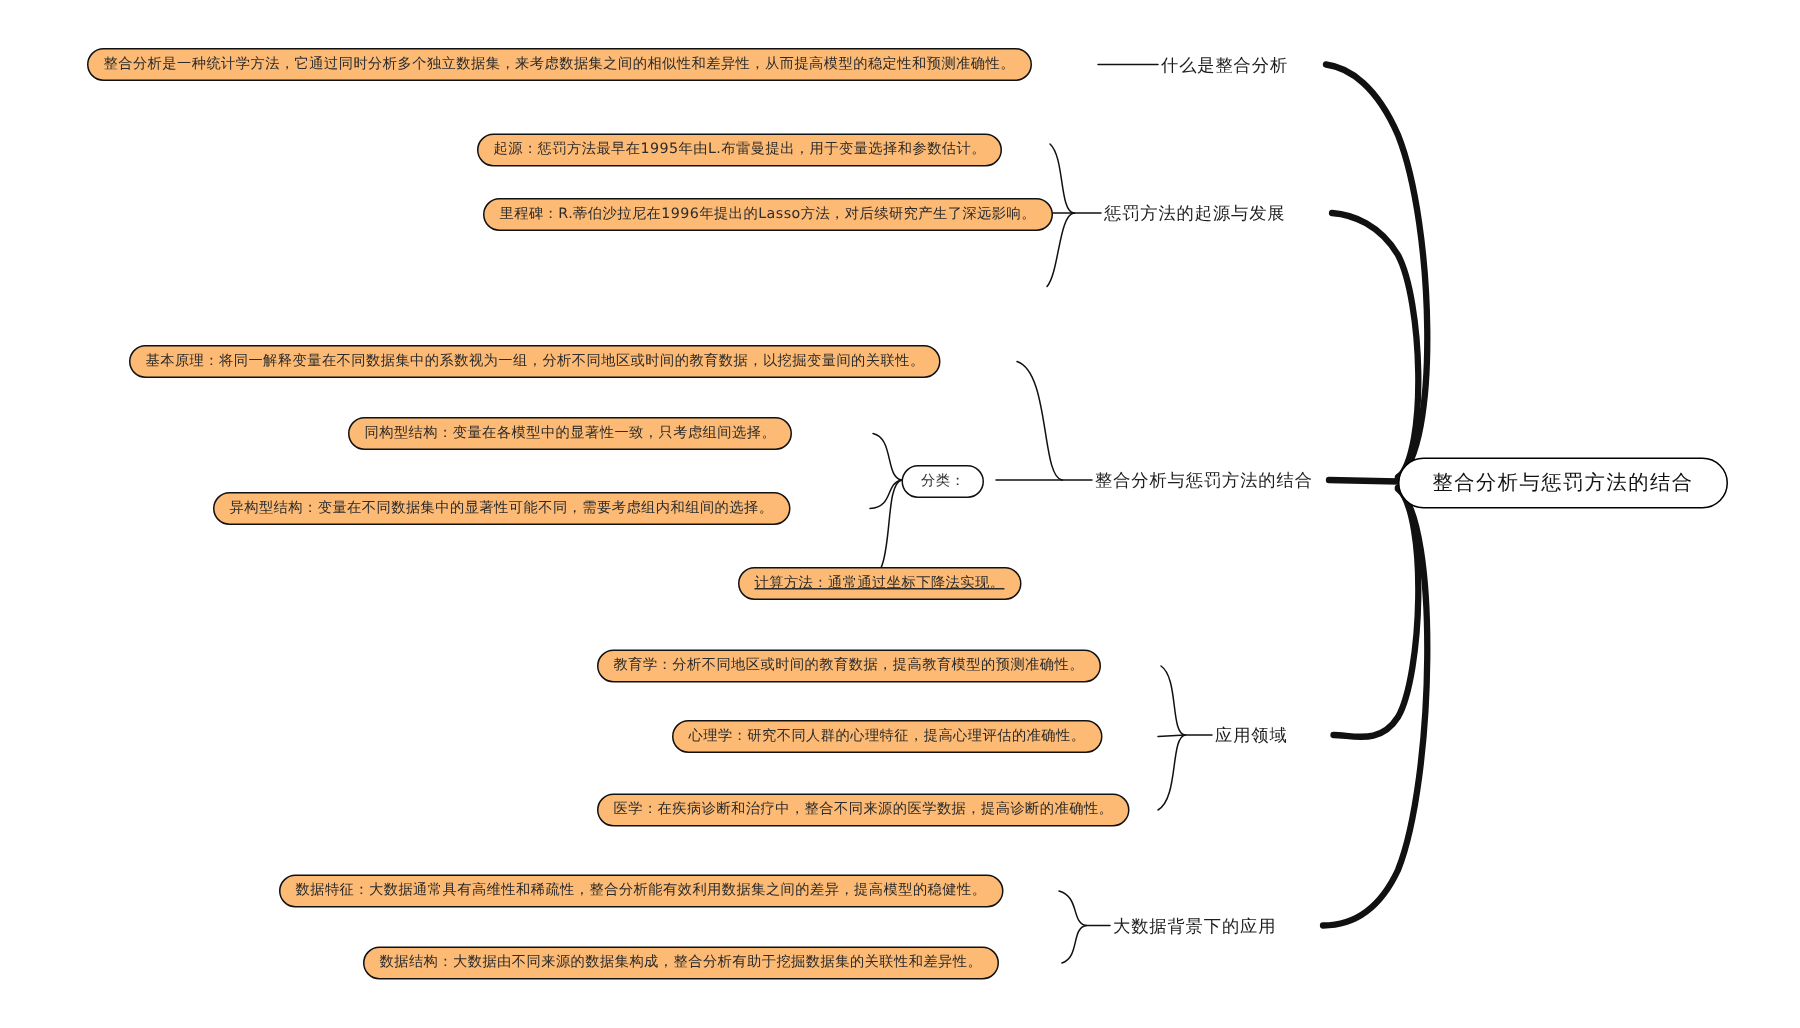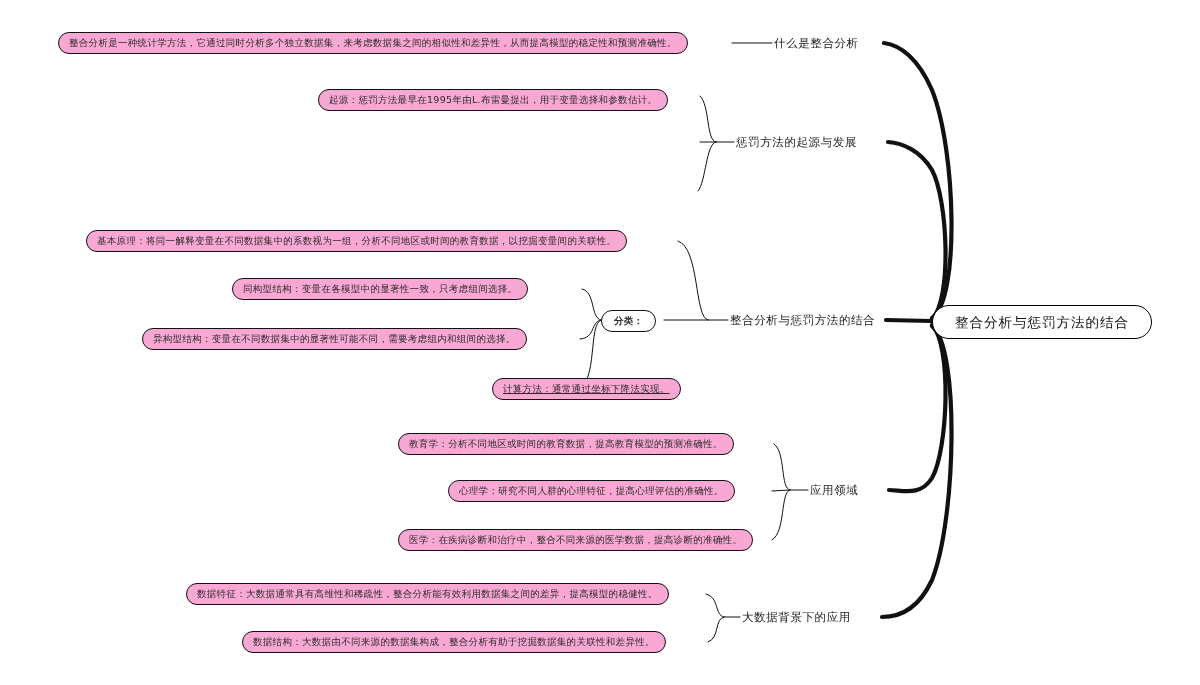--- a/index.html
+++ b/index.html
@@ -33,21 +33,21 @@
     display: flex;
     align-items: center;
     justify-content: center;
     white-space: nowrap;
     line-height: 1.1;
   }
   
   .leaf {
     border: 1px solid #111111;
     border-radius: 11px;
-    background: #f9a8d4;
+    background: #fdba74;
     height: 22px;
     padding: 0 10px;
     font-size: 9.5px;
     letter-spacing: 0.3px;
     color: #2b2b2b;
   }
   
   .group-pill {
     border: 1px solid #111111;
     border-radius: 11px;
@@ -133,28 +133,31 @@
   <div class="node leaf" style="left:58px; top:32px;">
     <span>整合分析是一种统计学方法，它通过同时分析多个独立数据集，来考虑数据集之间的相似性和差异性，从而提高模型的稳定性和预测准确性。</span>
   </div>
 
   <div class="node branch-label" style="left:734px; top:132px;">
     <span>惩罚方法的起源与发展</span>
   </div>
   <div class="node leaf" style="left:318px; top:89px;">
     <span>起源：惩罚方法最早在1995年由L.布雷曼提出，用于变量选择和参数估计。</span>
   </div>
+  <div class="node leaf" style="left:322px; top:132px;">
+    <span>里程碑：R.蒂伯沙拉尼在1996年提出的Lasso方法，对后续研究产生了深远影响。</span>
+  </div>
 
   <div class="node branch-label" style="left:728px; top:310px;">
     <span>整合分析与惩罚方法的结合</span>
   </div>
   <div class="node leaf" style="left:86px; top:230px;">
     <span>基本原理：将同一解释变量在不同数据集中的系数视为一组，分析不同地区或时间的教育数据，以挖掘变量间的关联性。</span>
   </div>
-  <div class="node group-pill" style="left:601px; top:310px;font-weight:bold;">
+  <div class="node group-pill" style="left:601px; top:310px;">
     <span>分类：</span>
   </div>
   <div class="node leaf" style="left:232px; top:278px;">
     <span>同构型结构：变量在各模型中的显著性一致，只考虑组间选择。</span>
   </div>
   <div class="node leaf" style="left:142px; top:328px;">
     <span>异构型结构：变量在不同数据集中的显著性可能不同，需要考虑组内和组间的选择。</span>
   </div>
   <div class="node leaf" style="left:492px; top:378px;text-decoration:underline;">
     <span>计算方法：通常通过坐标下降法实现。</span>

